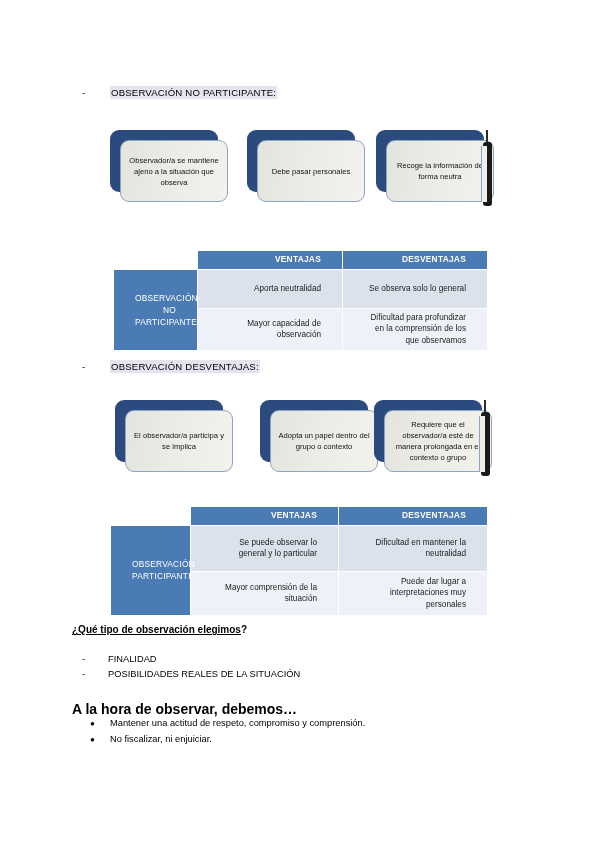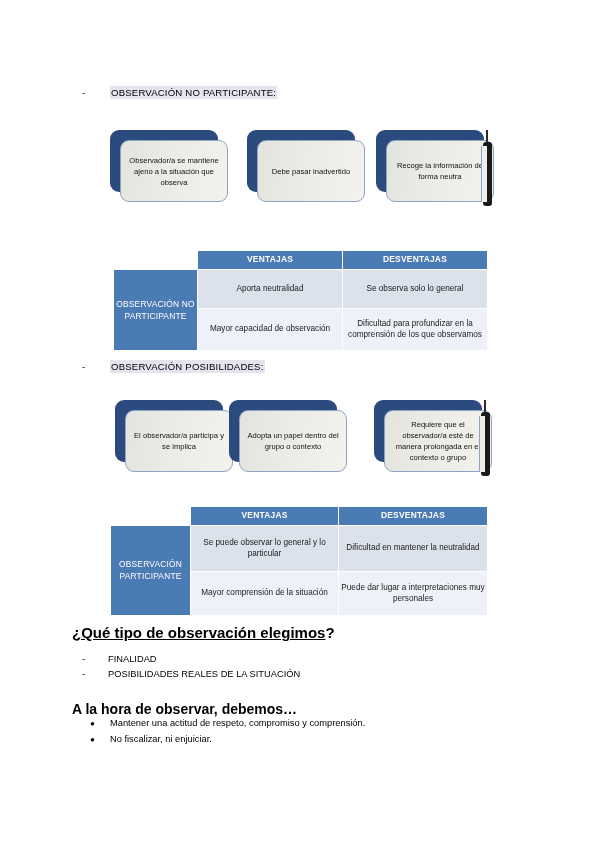--- a/index.html
+++ b/index.html
@@ -121,22 +121,22 @@
   }
 
   
   .vtable {
     position: absolute;
     border-collapse: collapse;
     table-layout: fixed;
   }
   .vtable td {
     vertical-align: middle;
-    text-align: center;
-    padding: 3px 0;
+    text-align: right;
+    padding: 3px 21px;
     border: 1px solid #ffffff;
     font-size: 8.2px;
     line-height: 11.5px;
     color: #1a1a1a;
     font-family: "Liberation Sans", sans-serif;
   }
   .vtable td.corner {
     background: #ffffff;
     border: 1px solid #ffffff;
   }
@@ -154,21 +154,21 @@
     font-size: 8.4px;
     line-height: 12px;
     letter-spacing: 0.2px;
   }
   .vtable td.r1 { background: #dbe2ec; }
   .vtable td.r2 { background: #eef2f8; }
 
   
   .q-head {
     position: absolute;
-    font-size: 15px;
+    font-size: 10px;
     font-weight: bold;
     color: #000;
   }
   .q-head u { text-decoration: underline; }
 
   .dash-list {
     position: absolute;
     font-size: 9.3px;
     line-height: 15px;
   }
@@ -208,21 +208,21 @@
     <div class="sbox" style="left:110px; top:0px;">
       <div class="back"></div>
       <div class="front">
         <span>Observador/a se mantiene ajeno a la situación que observa</span>
       </div>
     </div>
 
     <div class="sbox" style="left:247px; top:0px;">
       <div class="back"></div>
       <div class="front">
-        <span>Debe pasar inadvertido</span>
+        <span>Debe pasar personales</span>
       </div>
     </div>
 
     <div class="sbox" style="left:376px; top:0px;">
       <div class="back"></div>
       <div class="front">
         <span>Recoge la información de forma neutra</span>
       </div>
     </div>
 
@@ -252,33 +252,33 @@
       </tr>
       <tr>
         <td class="r2" style="height:42px;">Mayor capacidad de observación</td>
         <td class="r2" style="height:42px;">Dificultad para profundizar en la comprensión de los que observamos</td>
       </tr>
     </tbody>
   </table>
 
   <div class="sec-head" style="left:82px; top:360px;">
     <span class="dash">-</span>
-    <span class="hl">OBSERVACIÓN POSIBILIDADES:</span>
+    <span class="hl">OBSERVACIÓN DESVENTAJAS:</span>
   </div>
 
   <div class="boxrow" style="top:400px;">
 
     <div class="sbox" style="left:115px; top:0px;">
       <div class="back"></div>
       <div class="front">
         <span>El observador/a participa y se implica</span>
       </div>
     </div>
 
-    <div class="sbox" style="left:229px; top:0px;">
+    <div class="sbox" style="left:260px; top:0px;">
       <div class="back"></div>
       <div class="front">
         <span>Adopta un papel dentro del grupo o contexto</span>
       </div>
     </div>
 
     <div class="sbox" style="left:374px; top:0px;">
       <div class="back"></div>
       <div class="front">
         <span>Requiere que el observador/a esté de manera prolongada en el contexto o grupo</span>

